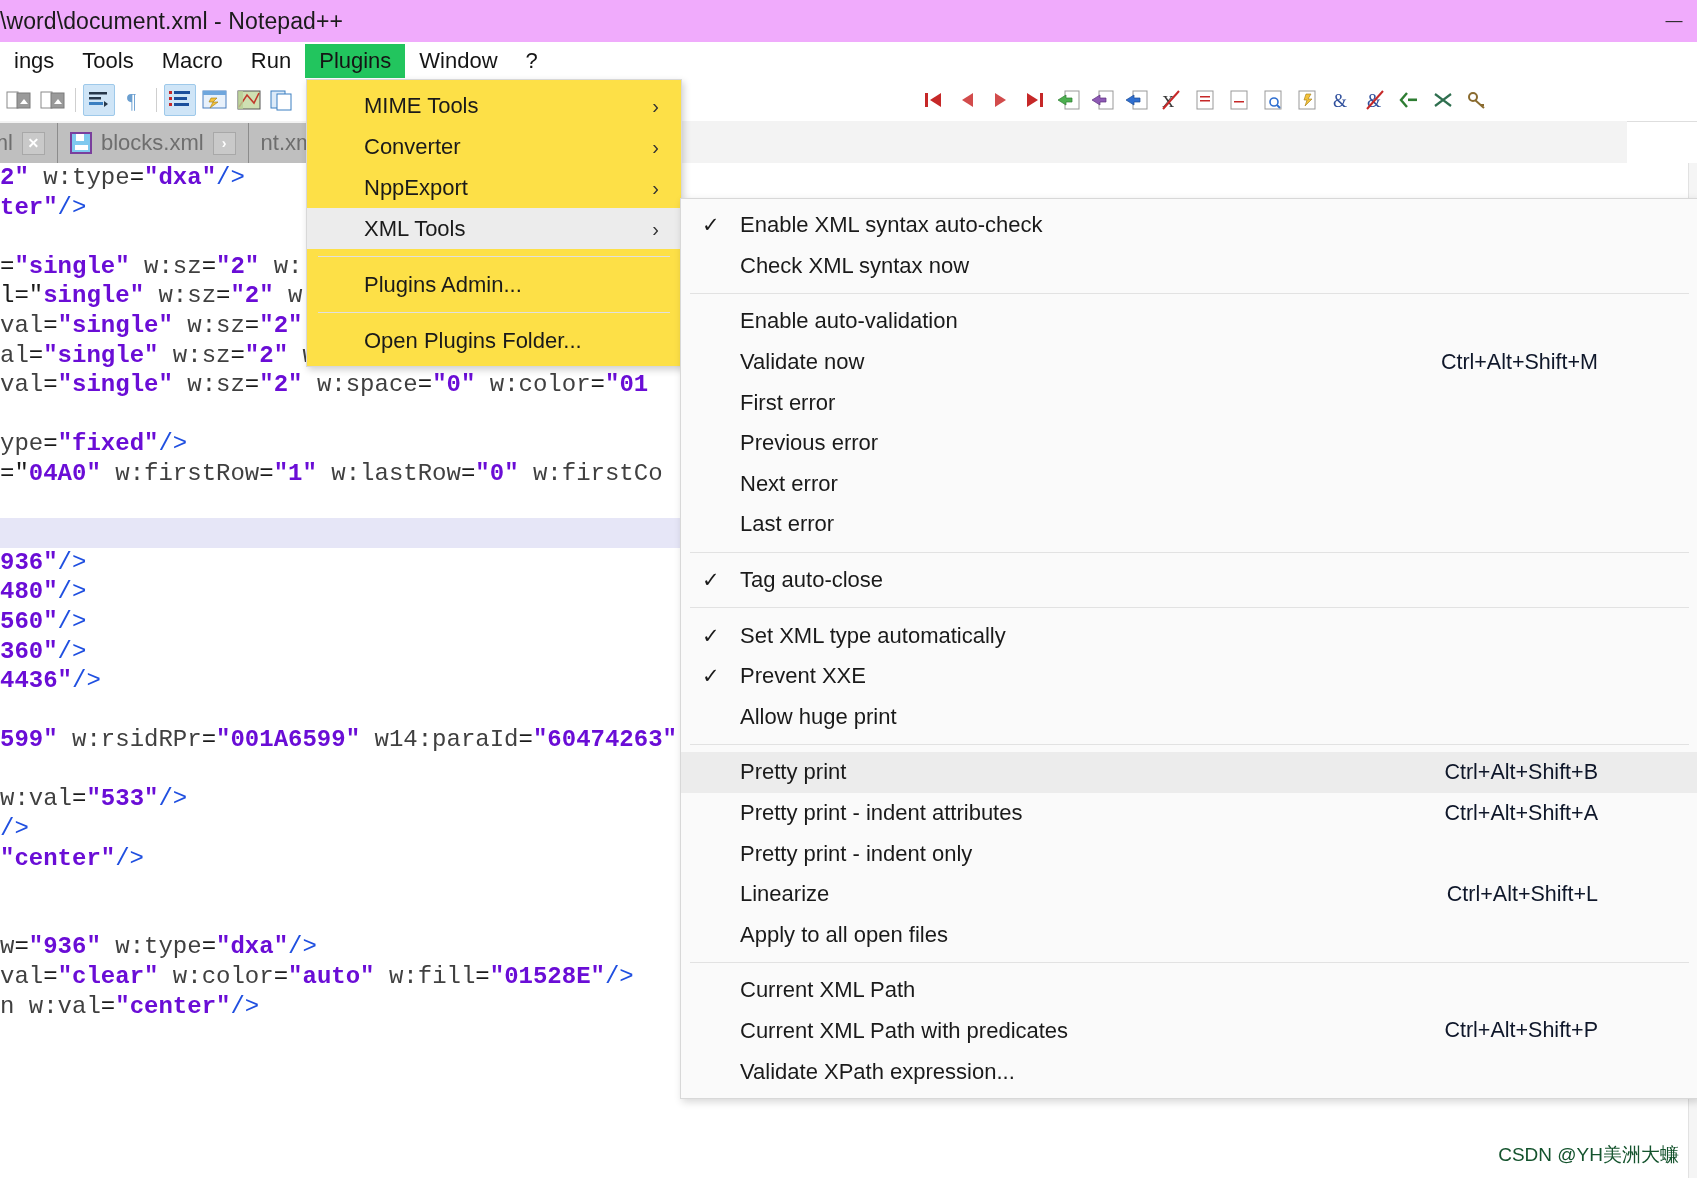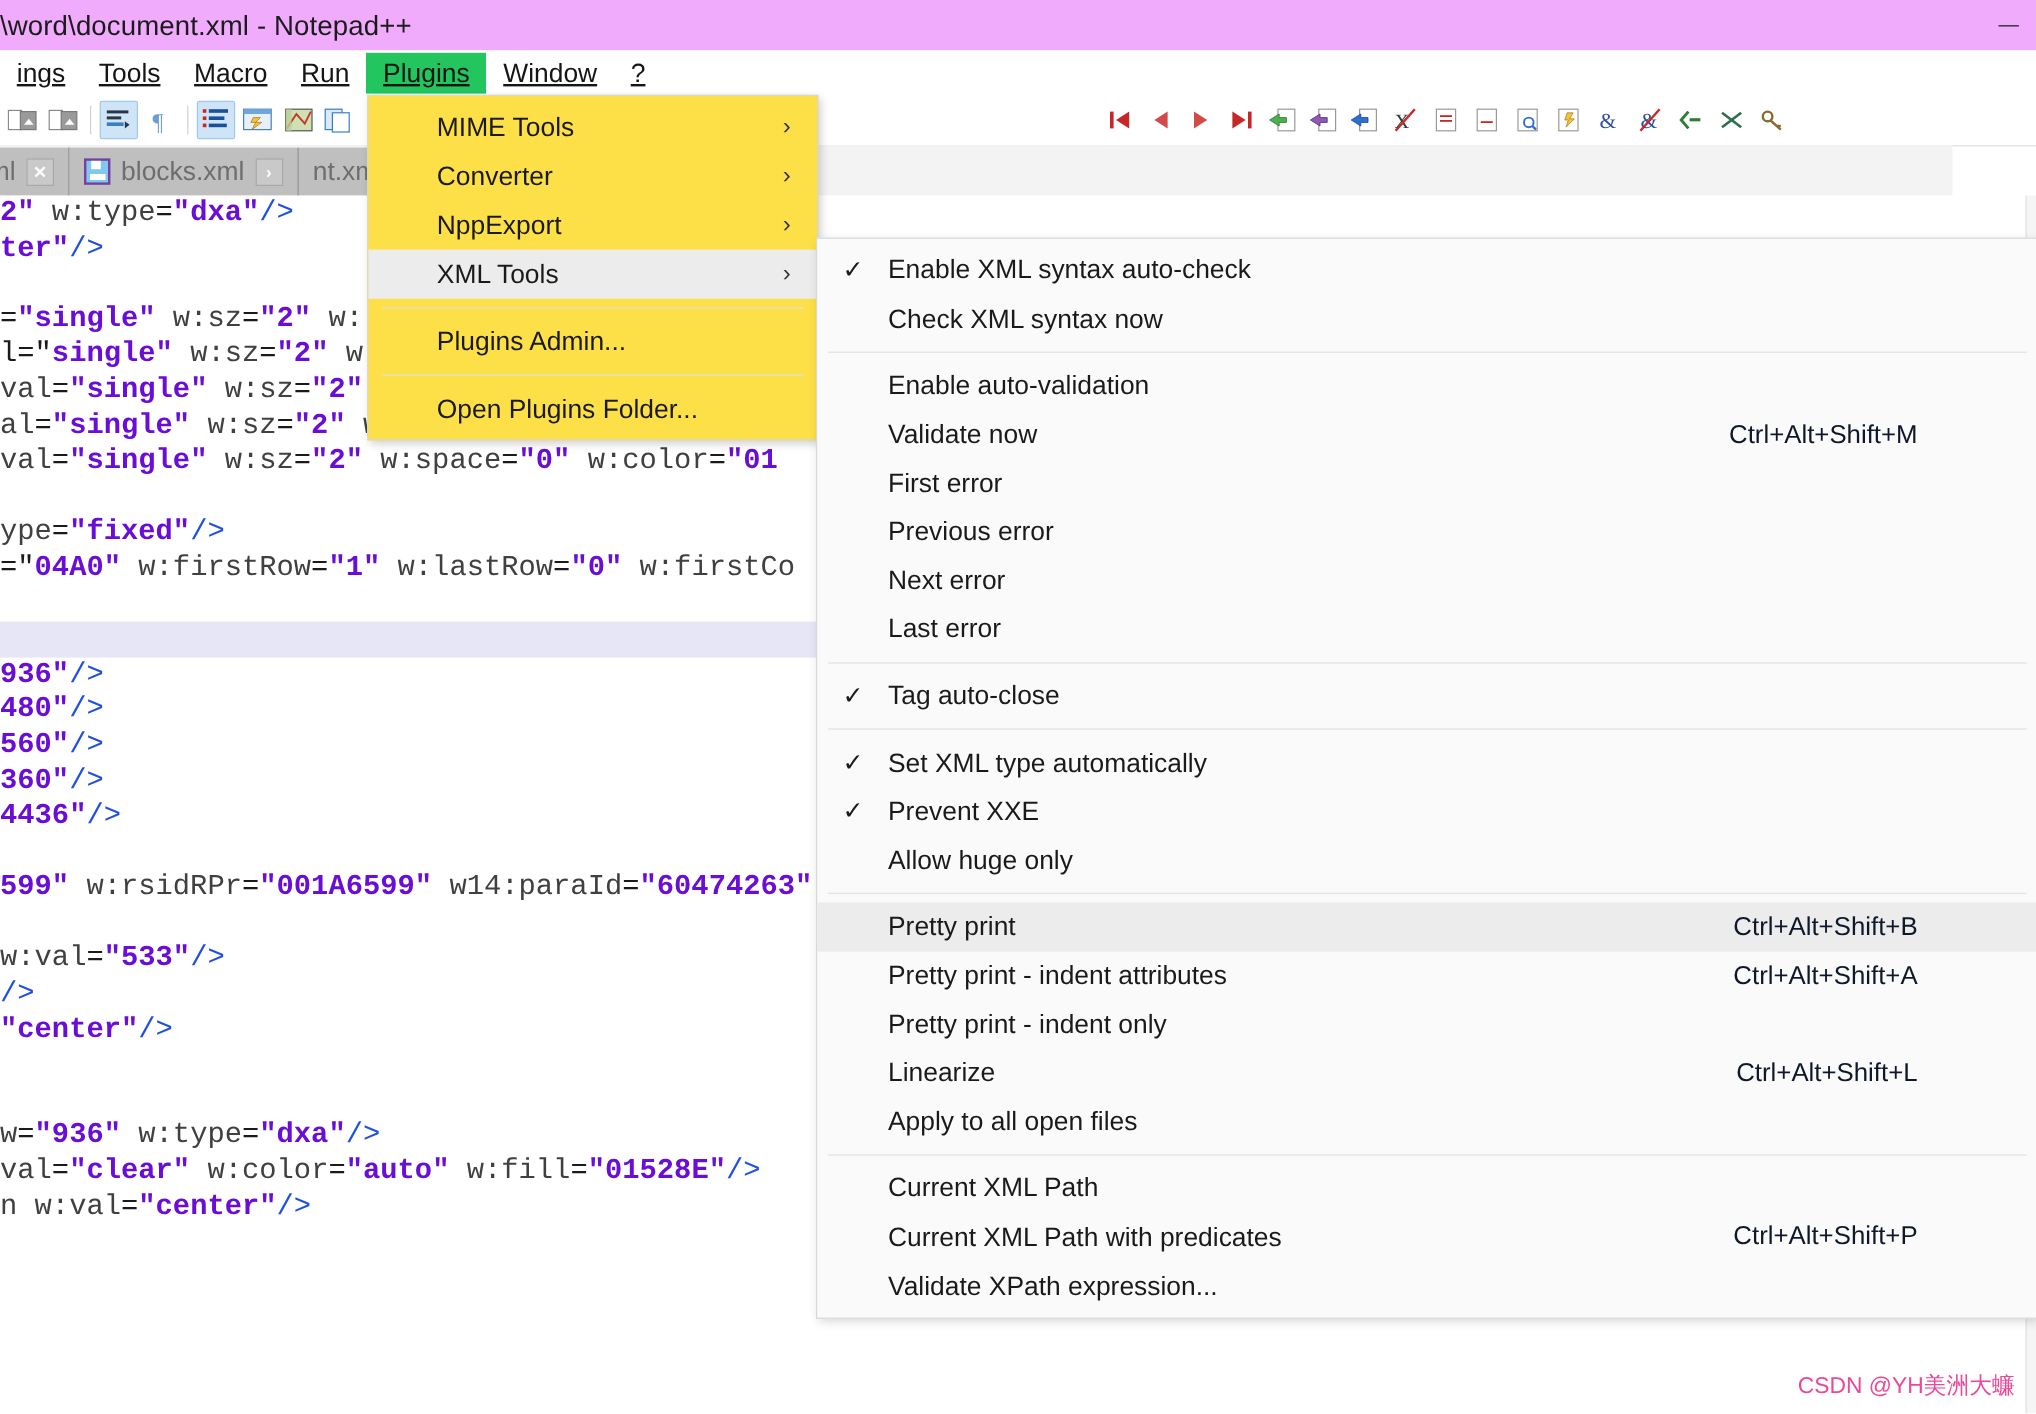--- a/index.html
+++ b/index.html
@@ -44,21 +44,20 @@
     position: absolute; left: 0; top: 42px;
     width: 1697px; height: 37px;
     background: #ffffff;
     display: flex; align-items: center;
     border-bottom: 1px solid #ffffff;
   }
   .menu-item {
     font-size: 22px; color: #151515;
     padding: 4px 14px;
     white-space: nowrap;
-    text-decoration: underline;
   }
   .menu-item.open {
     background: #22c55e;
   }
 
   
   .toolbar {
     position: absolute; left: 0; top: 79px;
     width: 1697px; height: 42px;
     background: #ffffff;
@@ -203,21 +202,21 @@
   .right-strip {
     position: absolute; right: 0; top: 163px;
     width: 8px; height: 1015px;
     background: #f5f5f5;
     border-left: 1px solid #e2e2e2;
   }
 
   
   .watermark {
     position: absolute; right: 18px; bottom: 10px;
-    font-size: 19px; color: #ec4899;
+    font-size: 19px; color: #14532d;
     font-family: "Liberation Sans", sans-serif;
     white-space: nowrap;
     z-index: 60;
   }
 </style>
 </head>
 <body>
 
 <div id="app">
 
@@ -489,21 +488,21 @@
       <div class="sm-sep"></div>
       <div class="sm-item">
         <span class="check">✓</span>
         <span>Set XML type automatically</span>
       </div>
       <div class="sm-item">
         <span class="check">✓</span>
         <span>Prevent XXE</span>
       </div>
       <div class="sm-item">
-        <span>Allow huge only</span>
+        <span>Allow huge print</span>
       </div>
       <div class="sm-sep"></div>
       <div class="sm-item sel">
         <span>Pretty print</span>
         <span class="accel">Ctrl+Alt+Shift+B</span>
       </div>
       <div class="sm-item">
         <span>Pretty print - indent attributes</span>
         <span class="accel">Ctrl+Alt+Shift+A</span>
       </div>

